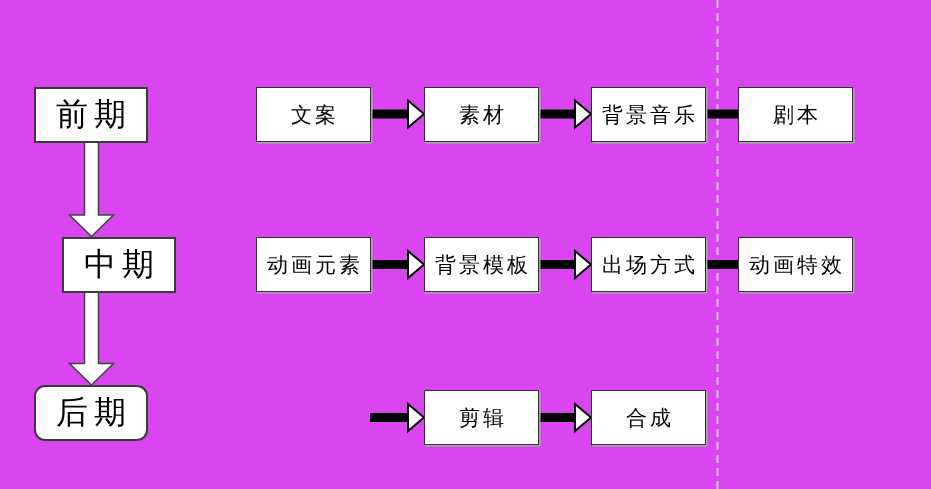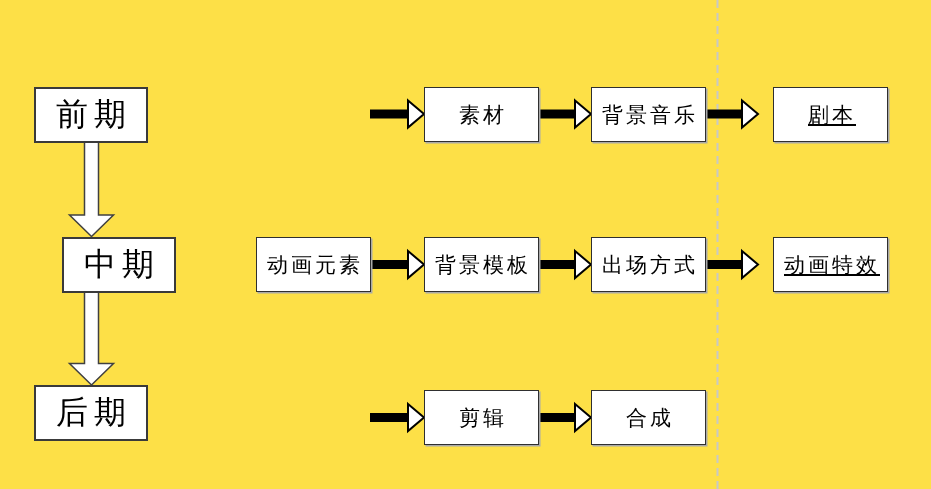--- a/index.html
+++ b/index.html
@@ -5,21 +5,21 @@
   html, body {
     margin: 0;
     padding: 0;
     background: #ffffff;
     font-family: "DejaVu Serif", "Liberation Serif", serif;
   }
   .canvas {
     position: relative;
     width: 931px;
     height: 489px;
-    background: #fde047;
+    background: #d946ef;
     overflow: hidden;
   }
   .layer {
     position: absolute;
     left: 0; top: 0;
     width: 931px; height: 489px;
   }
   .box {
     position: absolute;
     display: flex;
@@ -44,28 +44,28 @@
     width: 115px;
     height: 55px;
     border: 1.5px solid #2f2f2f;
     box-shadow: 1.5px 1.5px 0 #a9a9a9;
     font-size: 21px;
     letter-spacing: 3px;
     text-indent: 3px;
   }
   .stage.r1 { top: 87px; }
   .stage.r2 { top: 237px; margin-left: 28px; }
-  .stage.r3 { top: 385px; }
+  .stage.r3 { top: 385px; border-radius: 11px; }
   .step.r1 { top: 87px; }
   .step.r2 { top: 237px; }
   .step.r3 { top: 390px; }
   .c0 { left: 256px; }
   .c1 { left: 424px; }
   .c2 { left: 591px; }
-  .c3 { left: 773px; text-decoration: underline; }
+  .c3 { left: 738px; }
 </style>
 </head>
 <body>
 
 <div class="canvas">
 
   <svg class="layer" width="931" height="489" viewBox="0 0 931 489">
 
     <line x1="717.5" y1="0" x2="717.5" y2="489" stroke="#c8c8c8" stroke-width="2" stroke-dasharray="8 5"></line>
 
@@ -105,20 +105,21 @@
     <g>
       <rect x="538" y="413" width="37" height="9" fill="#000000"></rect>
       <polygon points="575,404 591,417.5 575,431" fill="#ffffff" stroke="#000000" stroke-width="2"></polygon>
     </g>
   </svg>
 
   <div class="box stage r1">前期</div>
   <div class="box stage r2">中期</div>
   <div class="box stage r3">后期</div>
 
+  <div class="box step r1 c0">文案</div>
   <div class="box step r1 c2">背景音乐</div>
   <div class="box step r1 c1">素材</div>
   <div class="box step r1 c3">剧本</div>
 
   <div class="box step r2 c0">动画元素</div>
   <div class="box step r2 c1">背景模板</div>
   <div class="box step r2 c2">出场方式</div>
   <div class="box step r2 c3">动画特效</div>
 
   <div class="box step r3 c1">剪辑</div>

